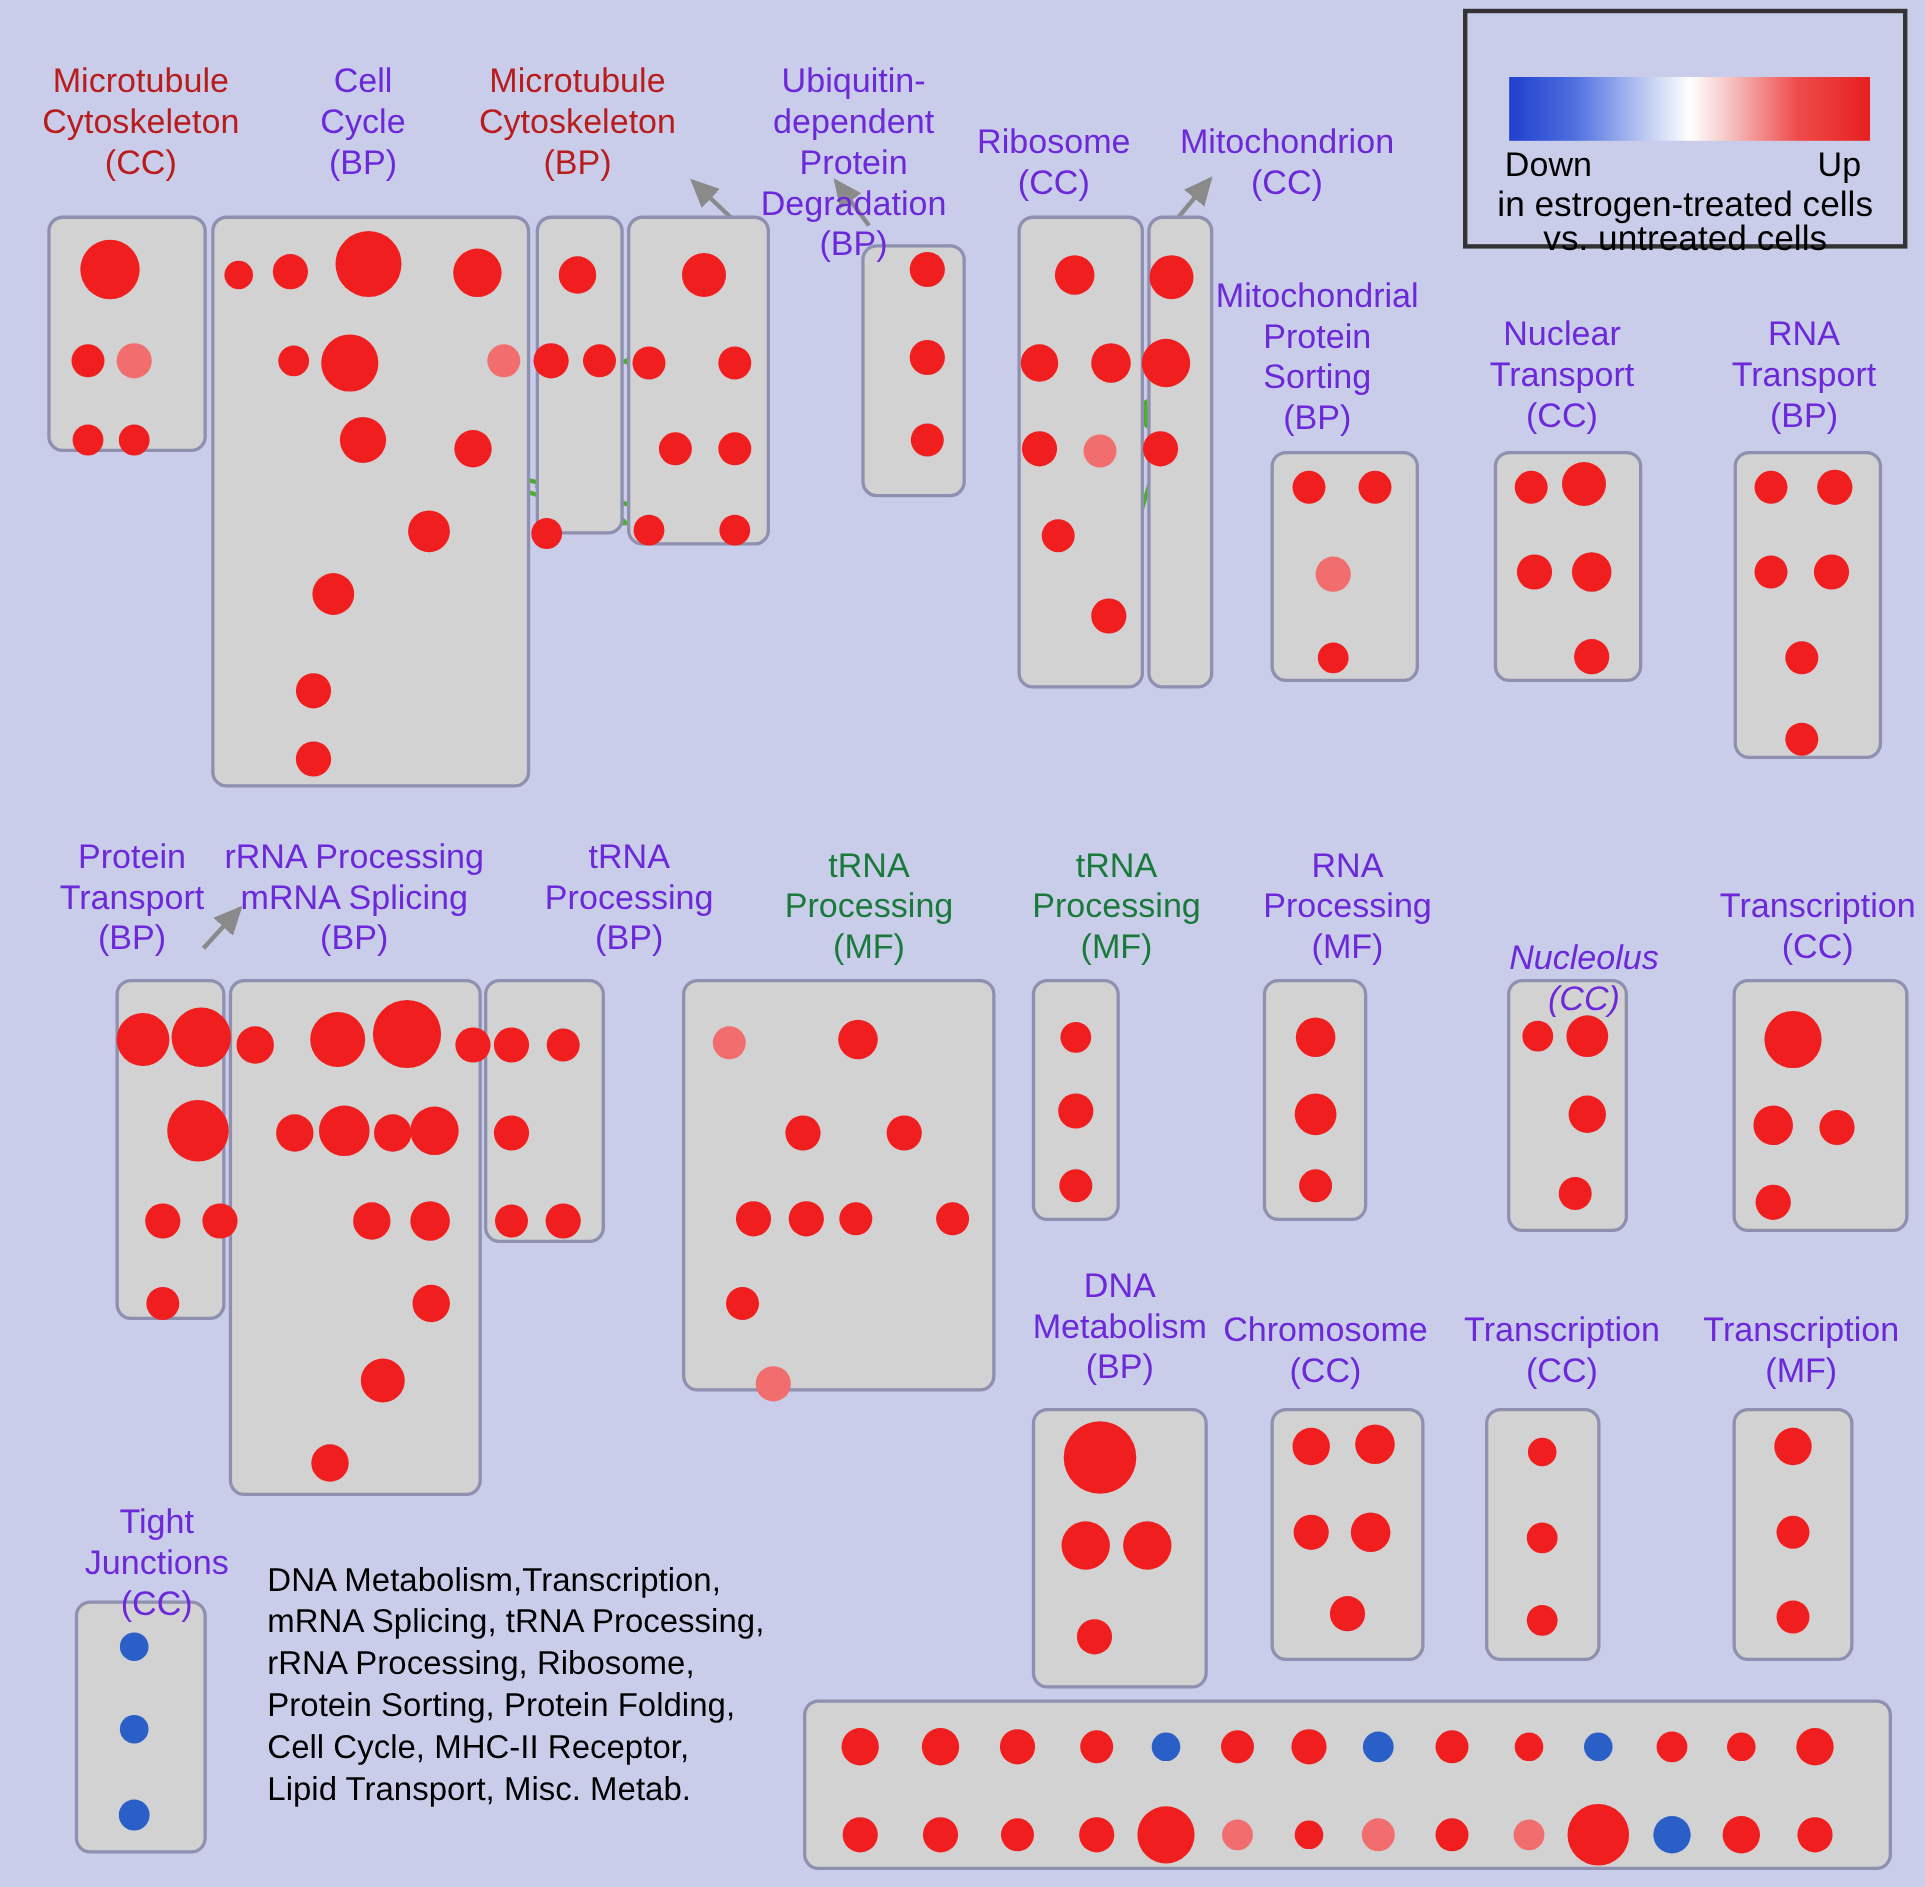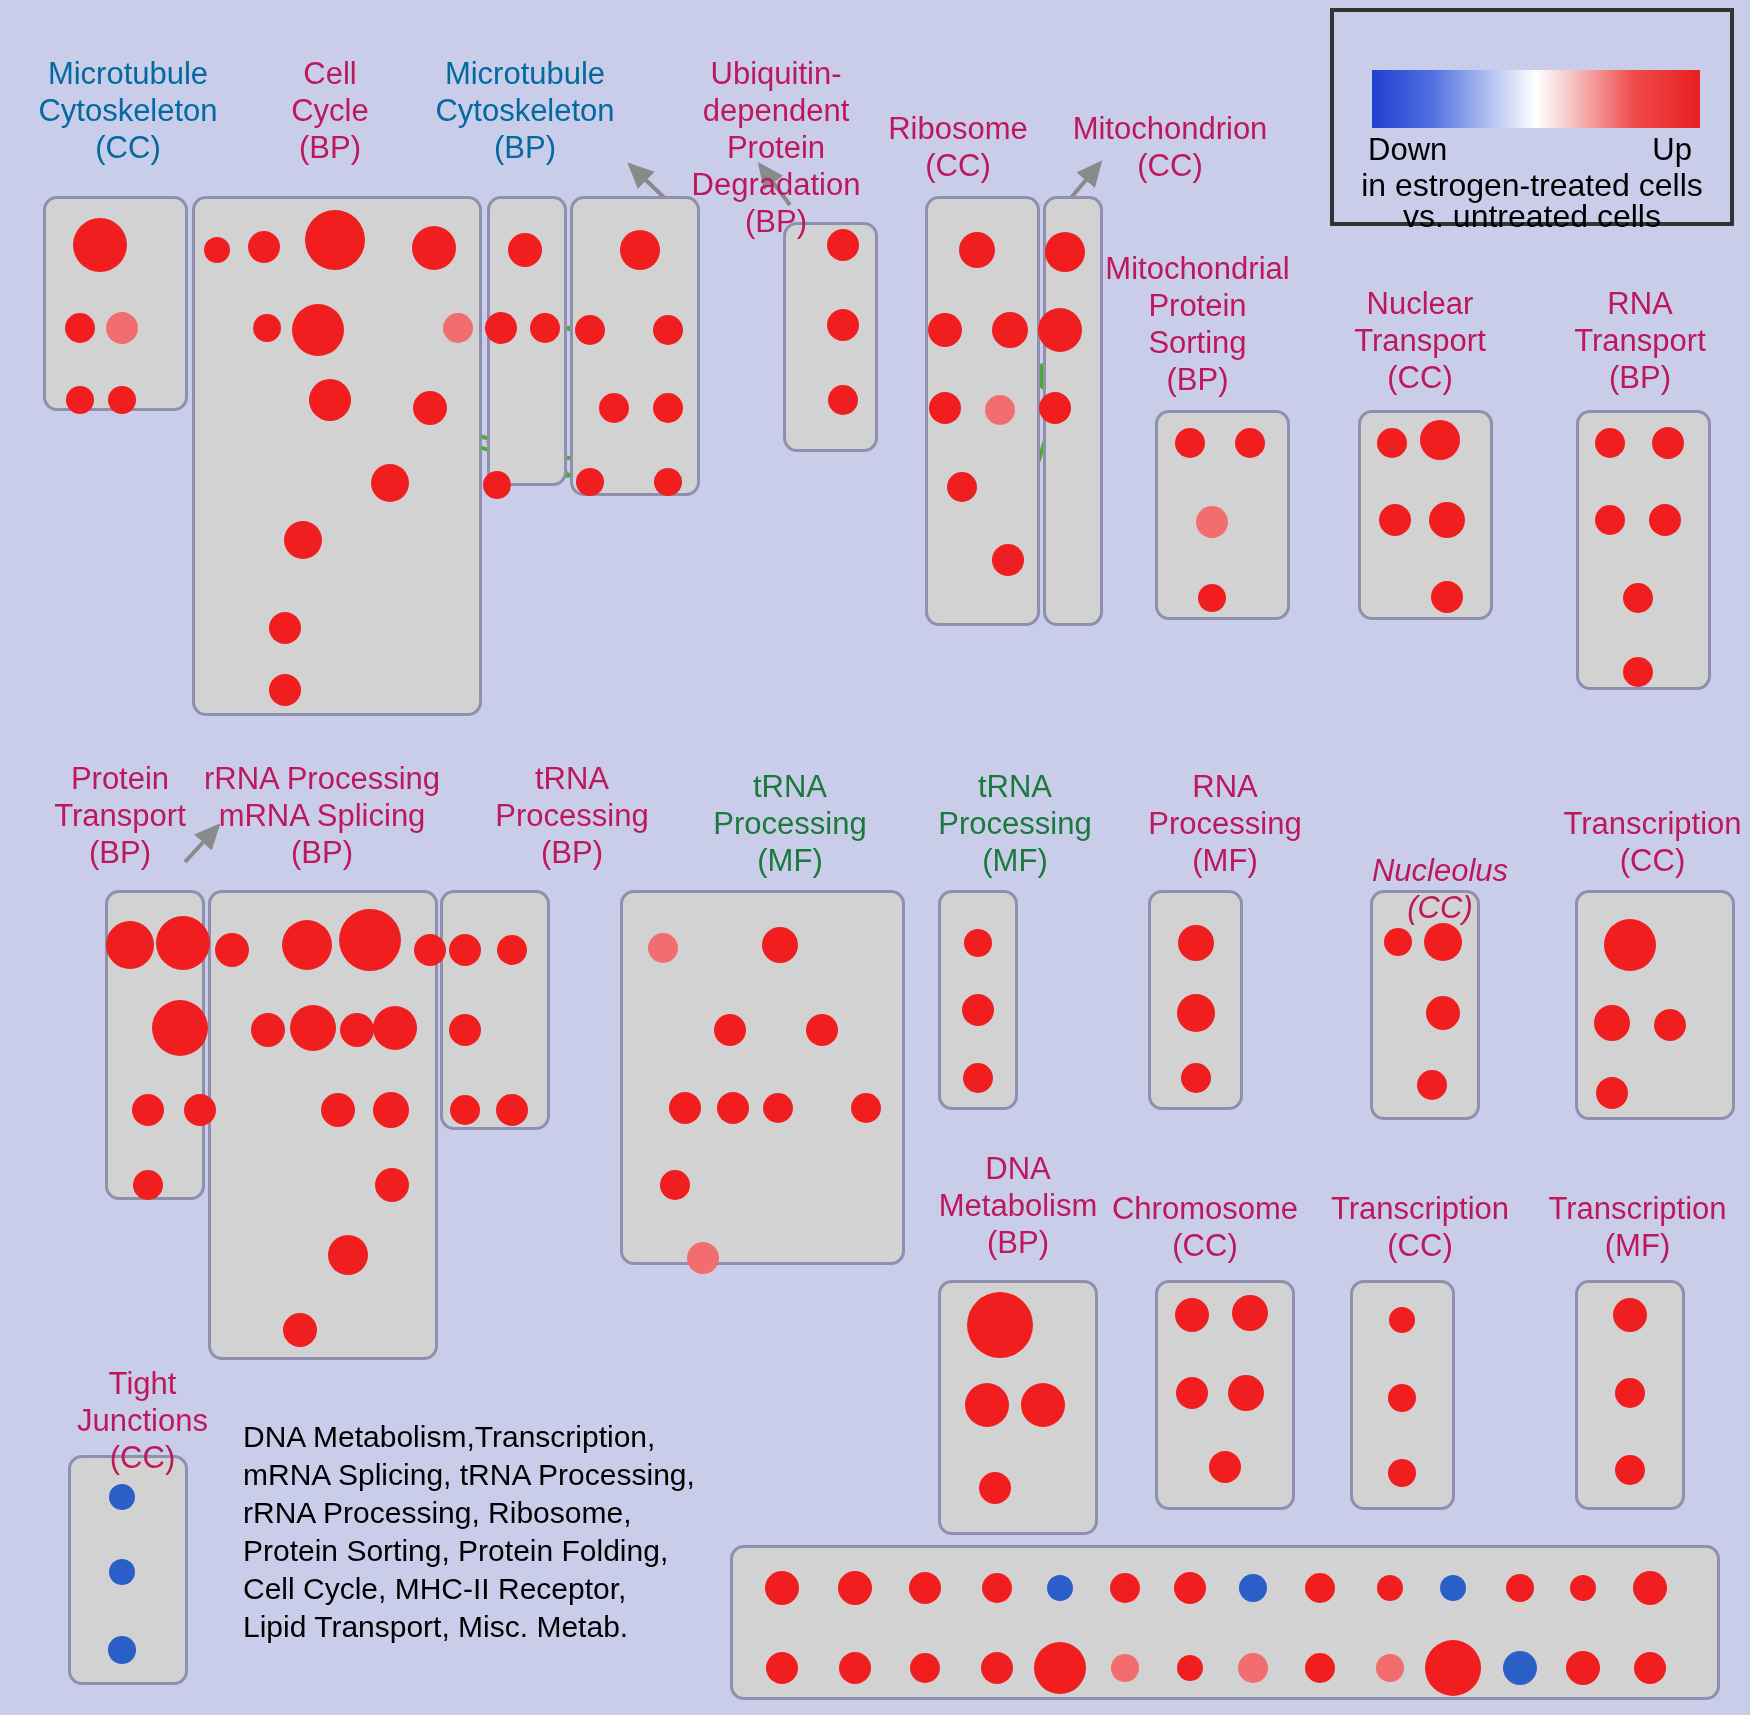--- a/index.html
+++ b/index.html
@@ -16,25 +16,25 @@
     background:#d2d2d2;
     border:3px solid #8f8fb0;
     border-radius:14px;
     box-sizing:border-box;
   }
   .label{
     position:absolute;
     font-size:31px;
     line-height:37px;
     text-align:center;
-    color:#be185d;
+    color:#6d28d9;
     white-space:pre-line;
     font-family:"Liberation Sans", sans-serif;
   }
-  .label.cc-purple{color:#0369a1;}
+  .label.cc-purple{color:#b91c1c;}
   .label.mf-green{color:#1a7a3c;}
   .node{
     position:absolute;
     border-radius:50%;
     box-sizing:border-box;
   }
   svg.edges{position:absolute;left:0;top:0;width:1750px;height:1715px;overflow:visible;pointer-events:none;}
   
   #legend{
     position:absolute;

